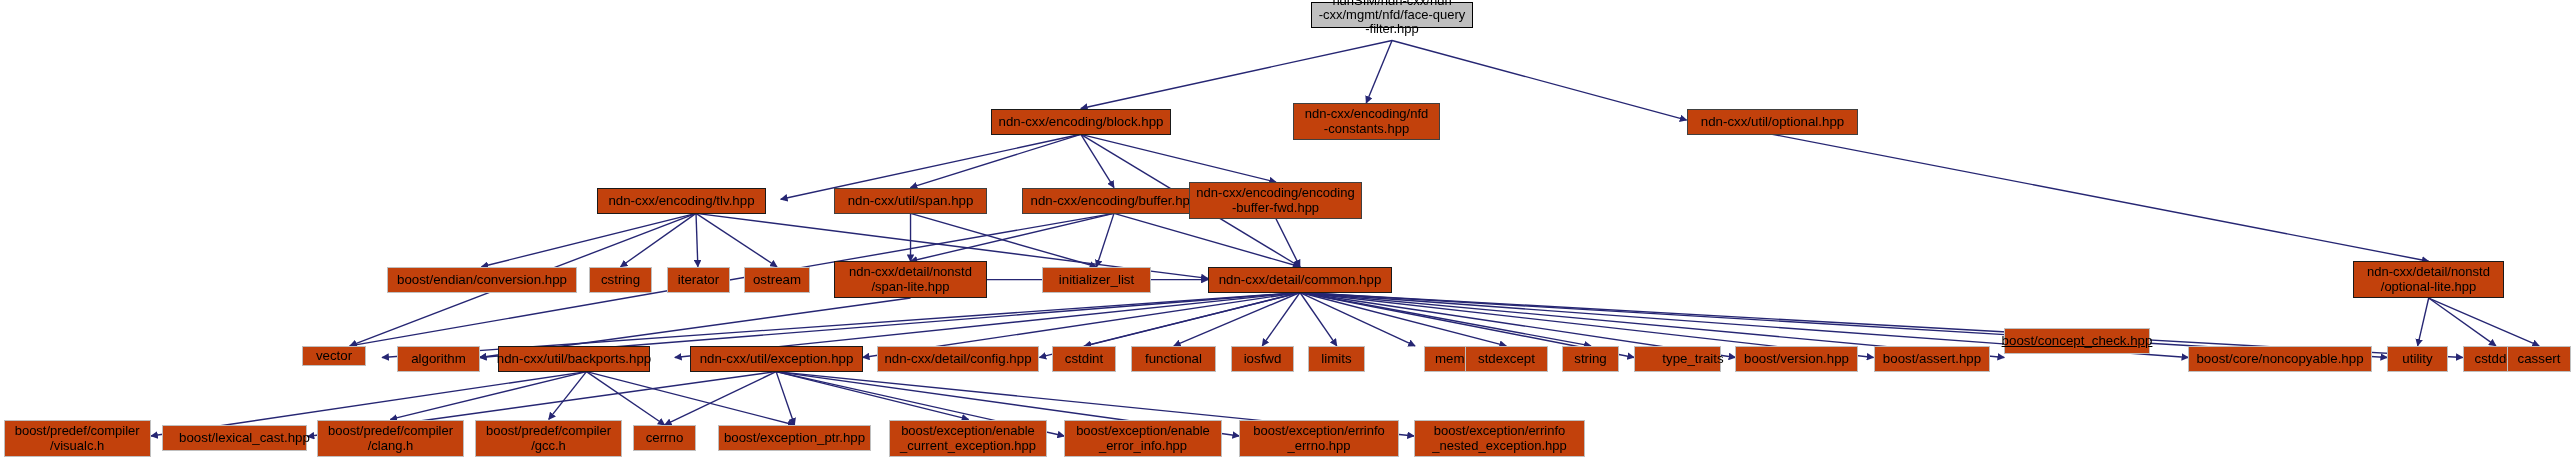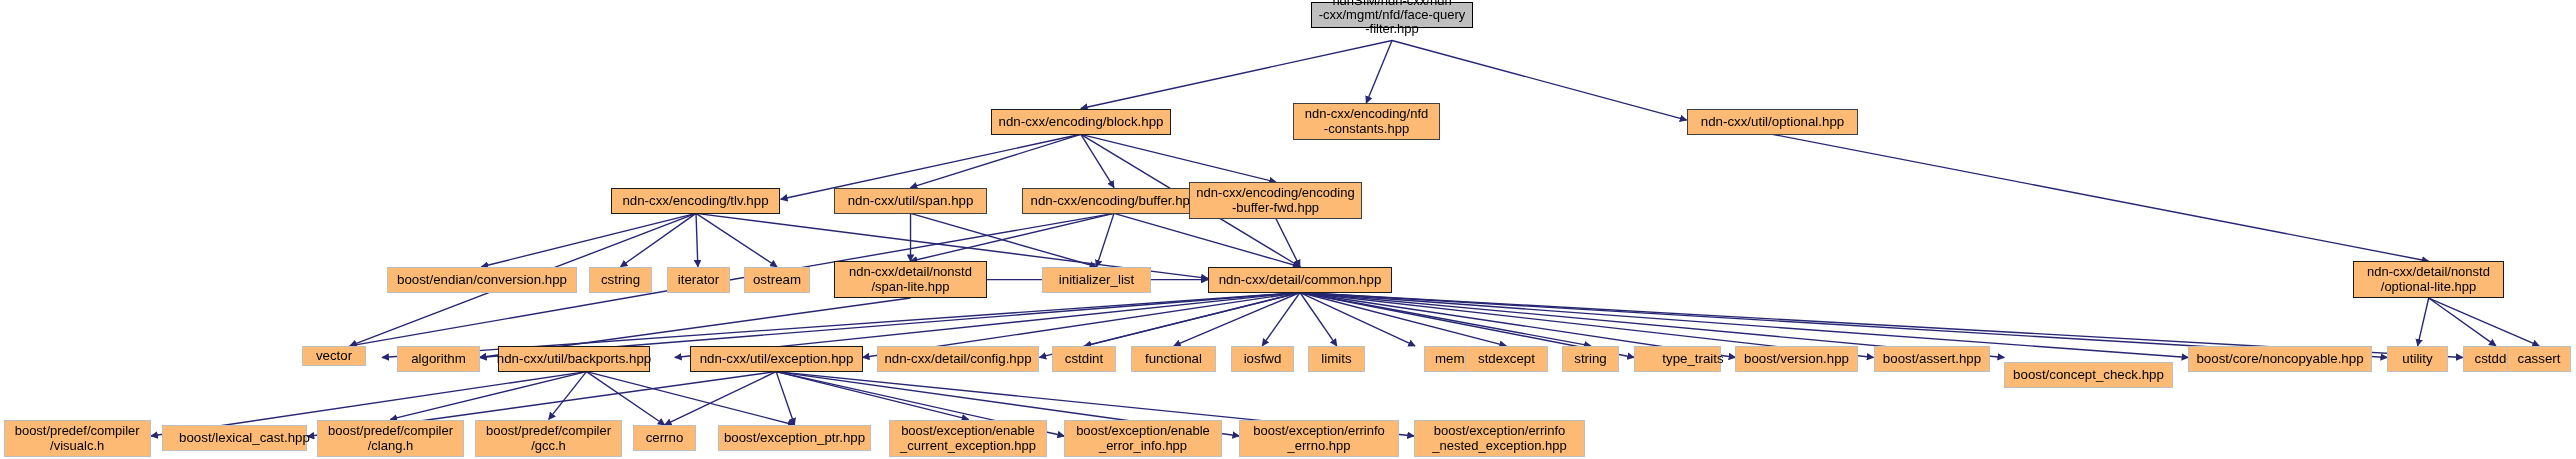--- a/index.html
+++ b/index.html
@@ -23,21 +23,21 @@
   }
   .node {
     position: absolute;
     box-sizing: border-box;
     display: flex;
     align-items: center;
     justify-content: center;
     text-align: center;
     line-height: 1.08;
     color: #000000;
-    background: #fdba74;
+    background: #c2410c;
     border: 0.9px solid #bfbfbf;
     font-size: 13.3px;
     white-space: pre;
     z-index: 5;
   }
   .node.hdr {
     border: 0.9px solid #404040;
   }
   .node.root {
     background: #bfbfbf;
@@ -117,21 +117,21 @@
       <line x1="843" y1="404" x2="1536" y2="474" stroke="#262673" stroke-width="1.5" marker-end="url(#arrow)"></line>
     </svg>
   <div id="nodes-layer">
       <div class="node root" style="left: 1311px; top: 1.8px; width: 162px; height: 26px; font-size: 13px;">ndnSIM/ndn-cxx/ndn
 -cxx/mgmt/nfd/face-query
 -filter.hpp</div>
       <div class="node strong" style="left: 991px; top: 109px; width: 180px; height: 26px;">ndn-cxx/encoding/block.hpp</div>
       <div class="node hdr" style="left: 1293px; top: 103px; width: 147px; height: 37px; font-size: 13px;">ndn-cxx/encoding/nfd
 -constants.hpp</div>
       <div class="node hdr" style="left: 1687px; top: 109px; width: 171px; height: 26px;">ndn-cxx/util/optional.hpp</div>
-      <div class="node strong" style="left: 611px; top: 188px; width: 169px; height: 26px;">ndn-cxx/encoding/tlv.hpp</div>
+      <div class="node strong" style="left: 597px; top: 188px; width: 169px; height: 26px;">ndn-cxx/encoding/tlv.hpp</div>
       <div class="node hdr" style="left: 834px; top: 188px; width: 153px; height: 26px;">ndn-cxx/util/span.hpp</div>
       <div class="node hdr" style="left: 1022px; top: 188px; width: 184px; height: 26px;">ndn-cxx/encoding/buffer.hpp</div>
       <div class="node hdr" style="left: 1189px; top: 182px; width: 173px; height: 37px; font-size: 13px;">ndn-cxx/encoding/encoding
 -buffer-fwd.hpp</div>
       <div class="node plain" style="left: 387px; top: 267px; width: 190px; height: 26px;">boost/endian/conversion.hpp</div>
       <div class="node plain" style="left: 589px; top: 267px; width: 63px; height: 26px;">cstring</div>
       <div class="node plain" style="left: 667px; top: 267px; width: 63px; height: 26px;">iterator</div>
       <div class="node plain" style="left: 744px; top: 267px; width: 66px; height: 26px;">ostream</div>
       <div class="node strong" style="left: 834px; top: 261px; width: 153px; height: 37px; font-size: 13px;">ndn-cxx/detail/nonstd
 /span-lite.hpp</div>
@@ -147,21 +147,21 @@
       <div class="node plain" style="left: 1052px; top: 346px; width: 64px; height: 26px;">cstdint</div>
       <div class="node plain" style="left: 1131px; top: 346px; width: 85px; height: 26px;">functional</div>
       <div class="node plain" style="left: 1231px; top: 346px; width: 63px; height: 26px;">iosfwd</div>
       <div class="node plain" style="left: 1308px; top: 346px; width: 57px; height: 26px;">limits</div>
       <div class="node plain" style="left: 1380px; top: 346px; width: 70px; height: 26px; margin-left: 44px;">memory</div>
       <div class="node plain" style="left: 1465px; top: 346px; width: 83px; height: 26px;">stdexcept</div>
       <div class="node plain" style="left: 1562px; top: 346px; width: 57px; height: 26px;">string</div>
       <div class="node plain" style="left: 1634px; top: 346px; width: 87px; height: 26px; padding-left: 31px;">type_traits</div>
       <div class="node plain" style="left: 1735px; top: 346px; width: 123px; height: 26px;">boost/version.hpp</div>
       <div class="node plain" style="left: 1874px; top: 346px; width: 116px; height: 26px;">boost/assert.hpp</div>
-      <div class="node plain" style="left: 2004px; top: 362px; width: 169px; height: 26px;">boost/concept_check.hpp</div>
+      <div class="node plain" style="left: 2004px; top: 328px; width: 146px; height: 26px; text-decoration: underline;">boost/concept_check.hpp</div>
       <div class="node plain" style="left: 2188px; top: 346px; width: 184px; height: 26px;">boost/core/noncopyable.hpp</div>
       <div class="node plain" style="left: 2387px; top: 346px; width: 61px; height: 26px;">utility</div>
       <div class="node plain" style="left: 2463px; top: 346px; width: 66px; height: 26px;">cstddef</div>
       <div class="node plain" style="left: 2507px; top: 346px; width: 64px; height: 26px;">cassert</div>
       <div class="node plain" style="left: 3.7px; top: 420px; width: 147px; height: 37px; font-size: 13px;">boost/predef/compiler
 /visualc.h</div>
       <div class="node plain" style="left: 162px; top: 425px; width: 145px; height: 26px; padding-left: 20px;">boost/lexical_cast.hpp</div>
       <div class="node plain" style="left: 317px; top: 420px; width: 147px; height: 37px; font-size: 13px;">boost/predef/compiler
 /clang.h</div>
       <div class="node plain" style="left: 475px; top: 420px; width: 147px; height: 37px; font-size: 13px;">boost/predef/compiler

